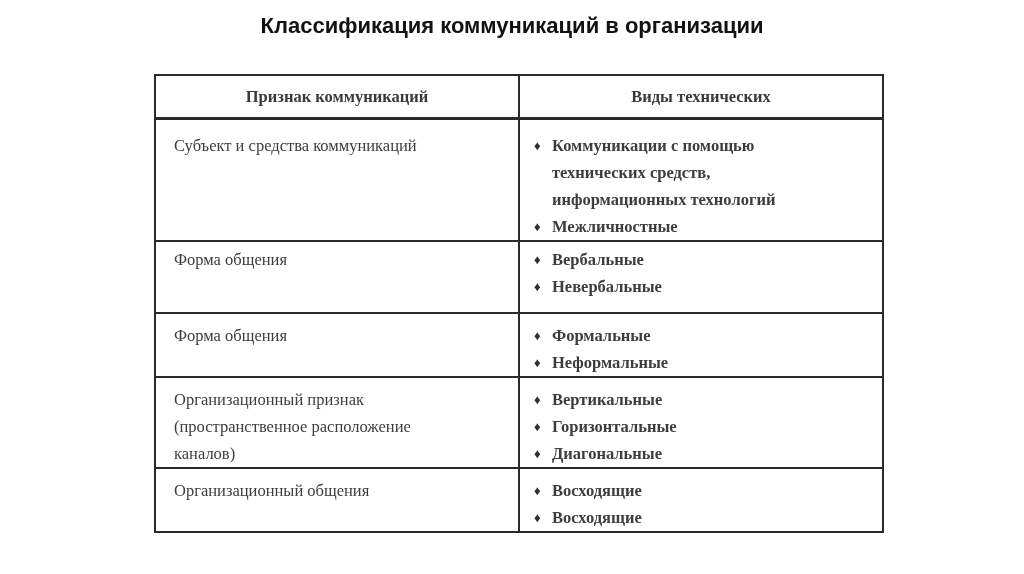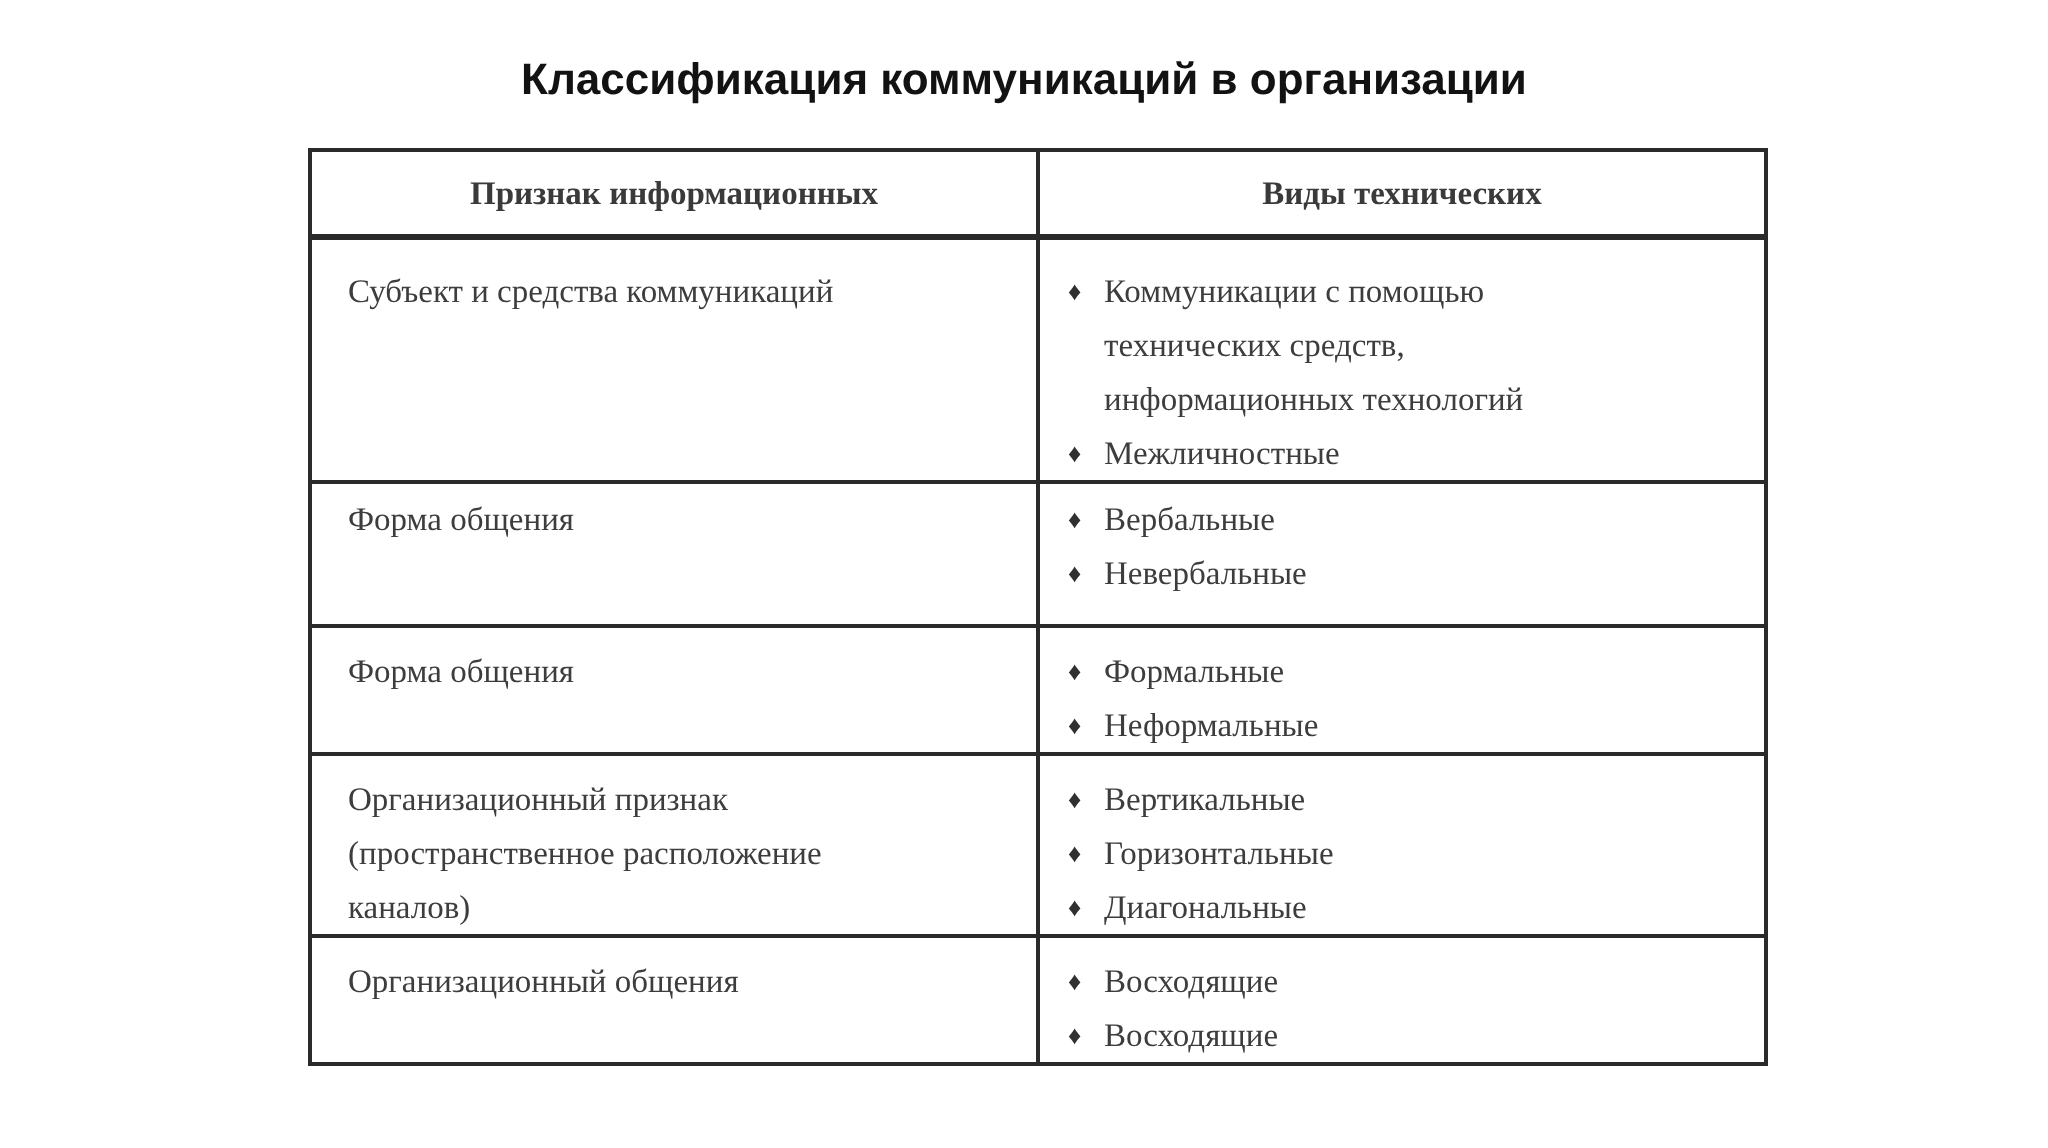--- a/index.html
+++ b/index.html
@@ -11,21 +11,21 @@
     overflow: hidden;
   }
   .stage {
     position: relative;
     width: 1024px;
     height: 574px;
     background: #ffffff;
   }
   .title {
     position: absolute;
-    top: 27px;
+    top: 13px;
     left: 0;
     right: 0;
     text-align: center;
     font-family: "Liberation Sans", sans-serif;
     font-weight: bold;
     font-size: 22px;
     letter-spacing: 0px;
     color: #121212;
   }
   .table-wrap {
@@ -78,34 +78,35 @@
   }
   .bullet {
     flex: none;
     width: 18px;
     font-size: 13px;
     line-height: 27px;
     color: #303030;
   }
   .bullet-text {
     white-space: pre-line;
+    font-weight: bold;
   }
 </style>
 </head>
 <body>
 
 <div class="stage">
 
   <div class="title">Классификация коммуникаций в организации</div>
 
   <div class="table-wrap">
     <table class="classification">
       <thead>
         <tr>
-          <th>Признак информационных</th>
+          <th>Признак коммуникаций</th>
           <th>Виды технических</th>
         </tr>
       </thead>
       <tbody>
 
         <tr class="r1">
           <td class="feature-cell">
             <div class="pre-line">Субъект и средства коммуникаций</div>
           </td>
           <td class="types-cell">

